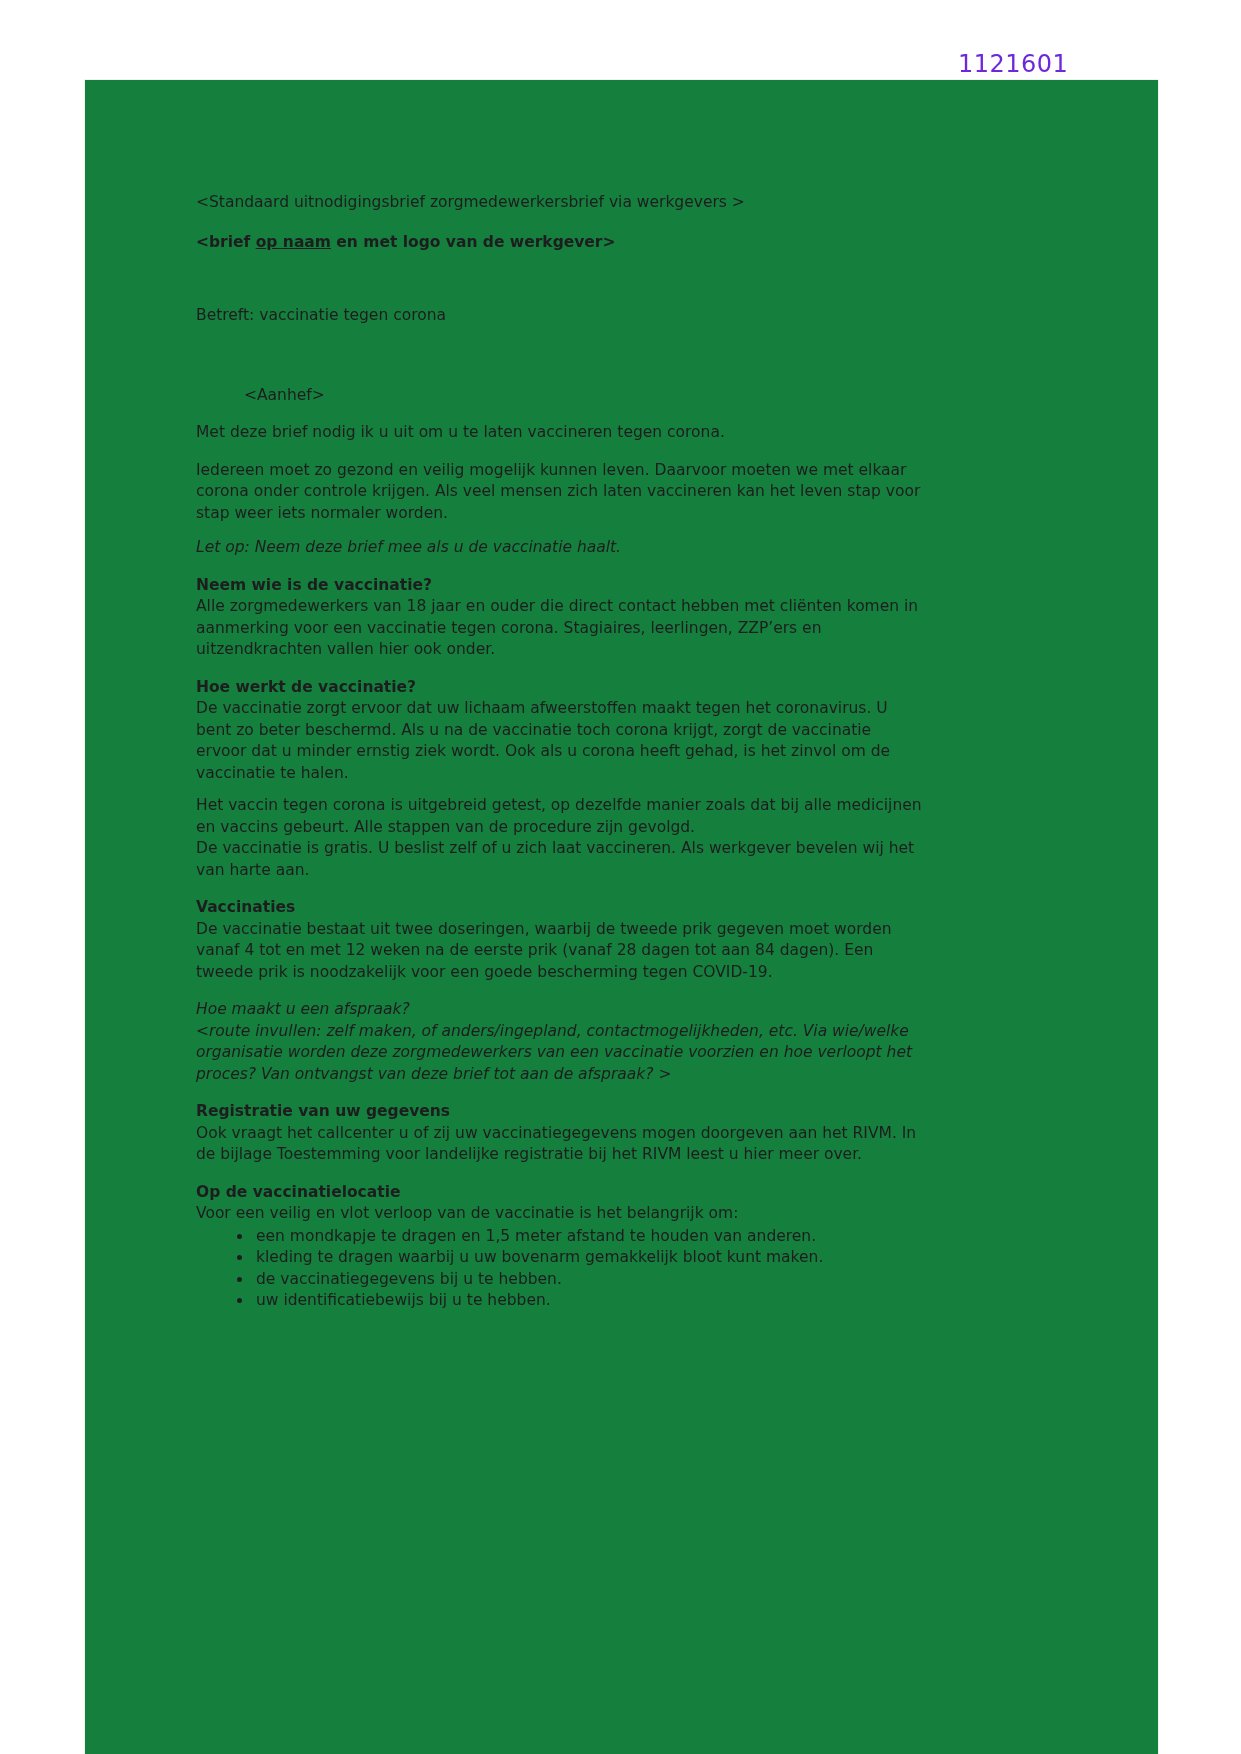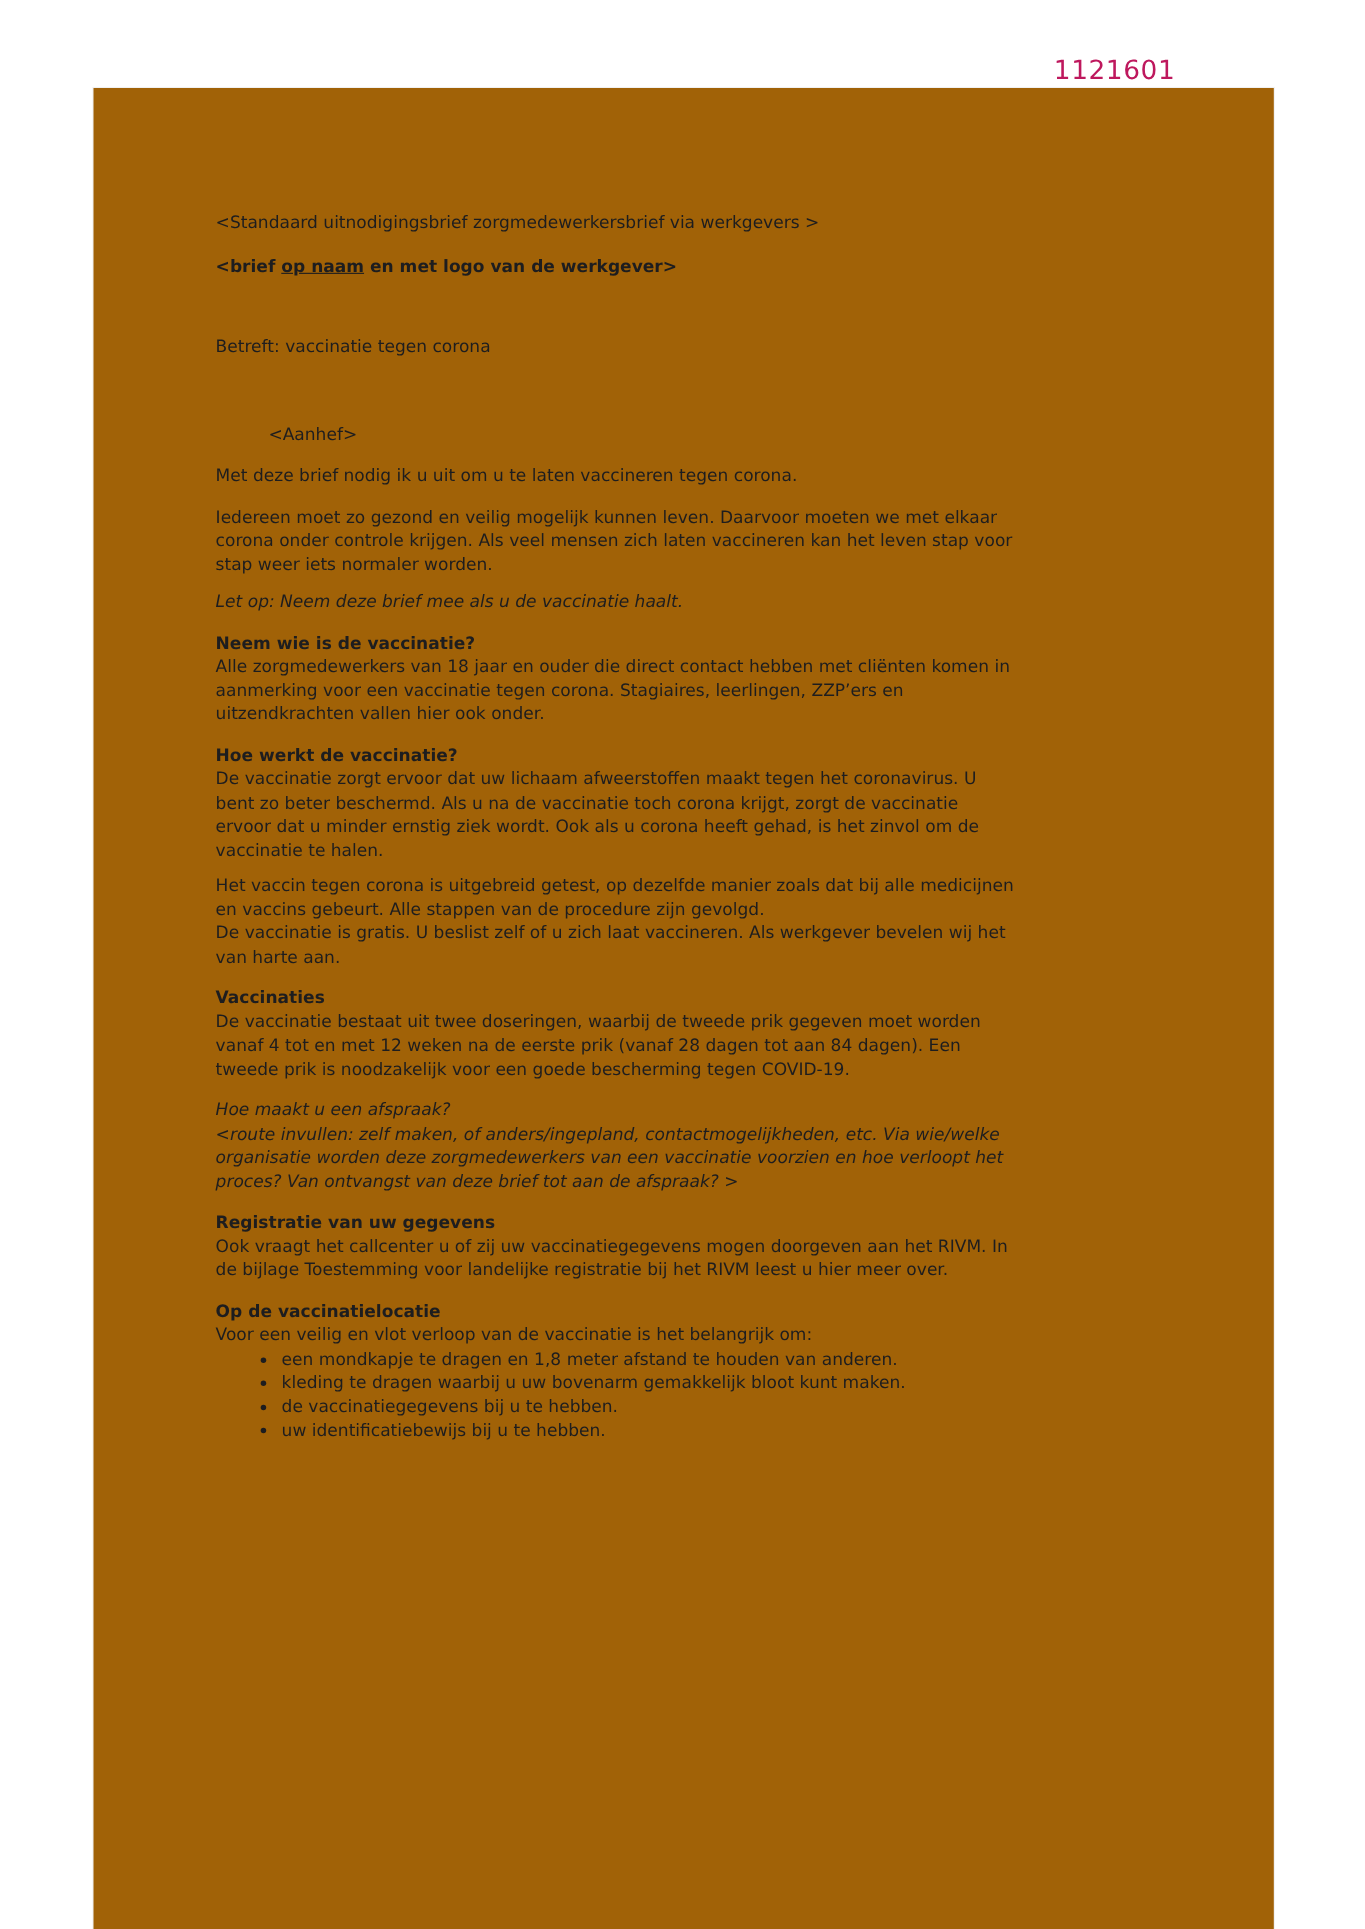--- a/index.html
+++ b/index.html
@@ -10,30 +10,30 @@
     position: relative;
     font-family: "DejaVu Sans", "Liberation Sans", sans-serif;
     color: #1d1d1f;
     overflow: hidden;
   }
   .page-id {
     position: absolute;
     top: 50px;
     left: 958px;
     font-size: 24px;
-    color: #be185d;
+    color: #6d28d9;
     letter-spacing: 0.5px;
   }
   .page {
     position: absolute;
     left: 85px;
     top: 80px;
     width: 1073px;
     height: 1674px;
-    background: #a16207;
+    background: #15803d;
     box-shadow: 0 0 0 1px #f1f1f1;
   }
   .content {
     position: absolute;
     left: 111px;
     top: 112px;
     width: 726px;
     font-size: 15.5px;
     line-height: 21.5px;
   }
@@ -100,21 +100,21 @@
 
     <div class="sp16">
       <div class="h">Registratie van uw gegevens</div>
       <div>Ook vraagt het callcenter u of zij uw vaccinatiegegevens mogen doorgeven aan het RIVM. In de bijlage Toestemming voor landelijke registratie bij het RIVM leest u hier meer over.</div>
     </div>
 
     <div class="sp16">
       <div class="h">Op de vaccinatielocatie</div>
       <div>Voor een veilig en vlot verloop van de vaccinatie is het belangrijk om:</div>
       <ul class="bullets">
-        <li>een mondkapje te dragen en 1,8 meter afstand te houden van anderen.</li>
+        <li>een mondkapje te dragen en 1,5 meter afstand te houden van anderen.</li>
         <li>kleding te dragen waarbij u uw bovenarm gemakkelijk bloot kunt maken.</li>
         <li>de vaccinatiegegevens bij u te hebben.</li>
         <li>uw identificatiebewijs bij u te hebben.</li>
       </ul>
     </div>
 
   </div>
 </div>
 
 </body></html>

